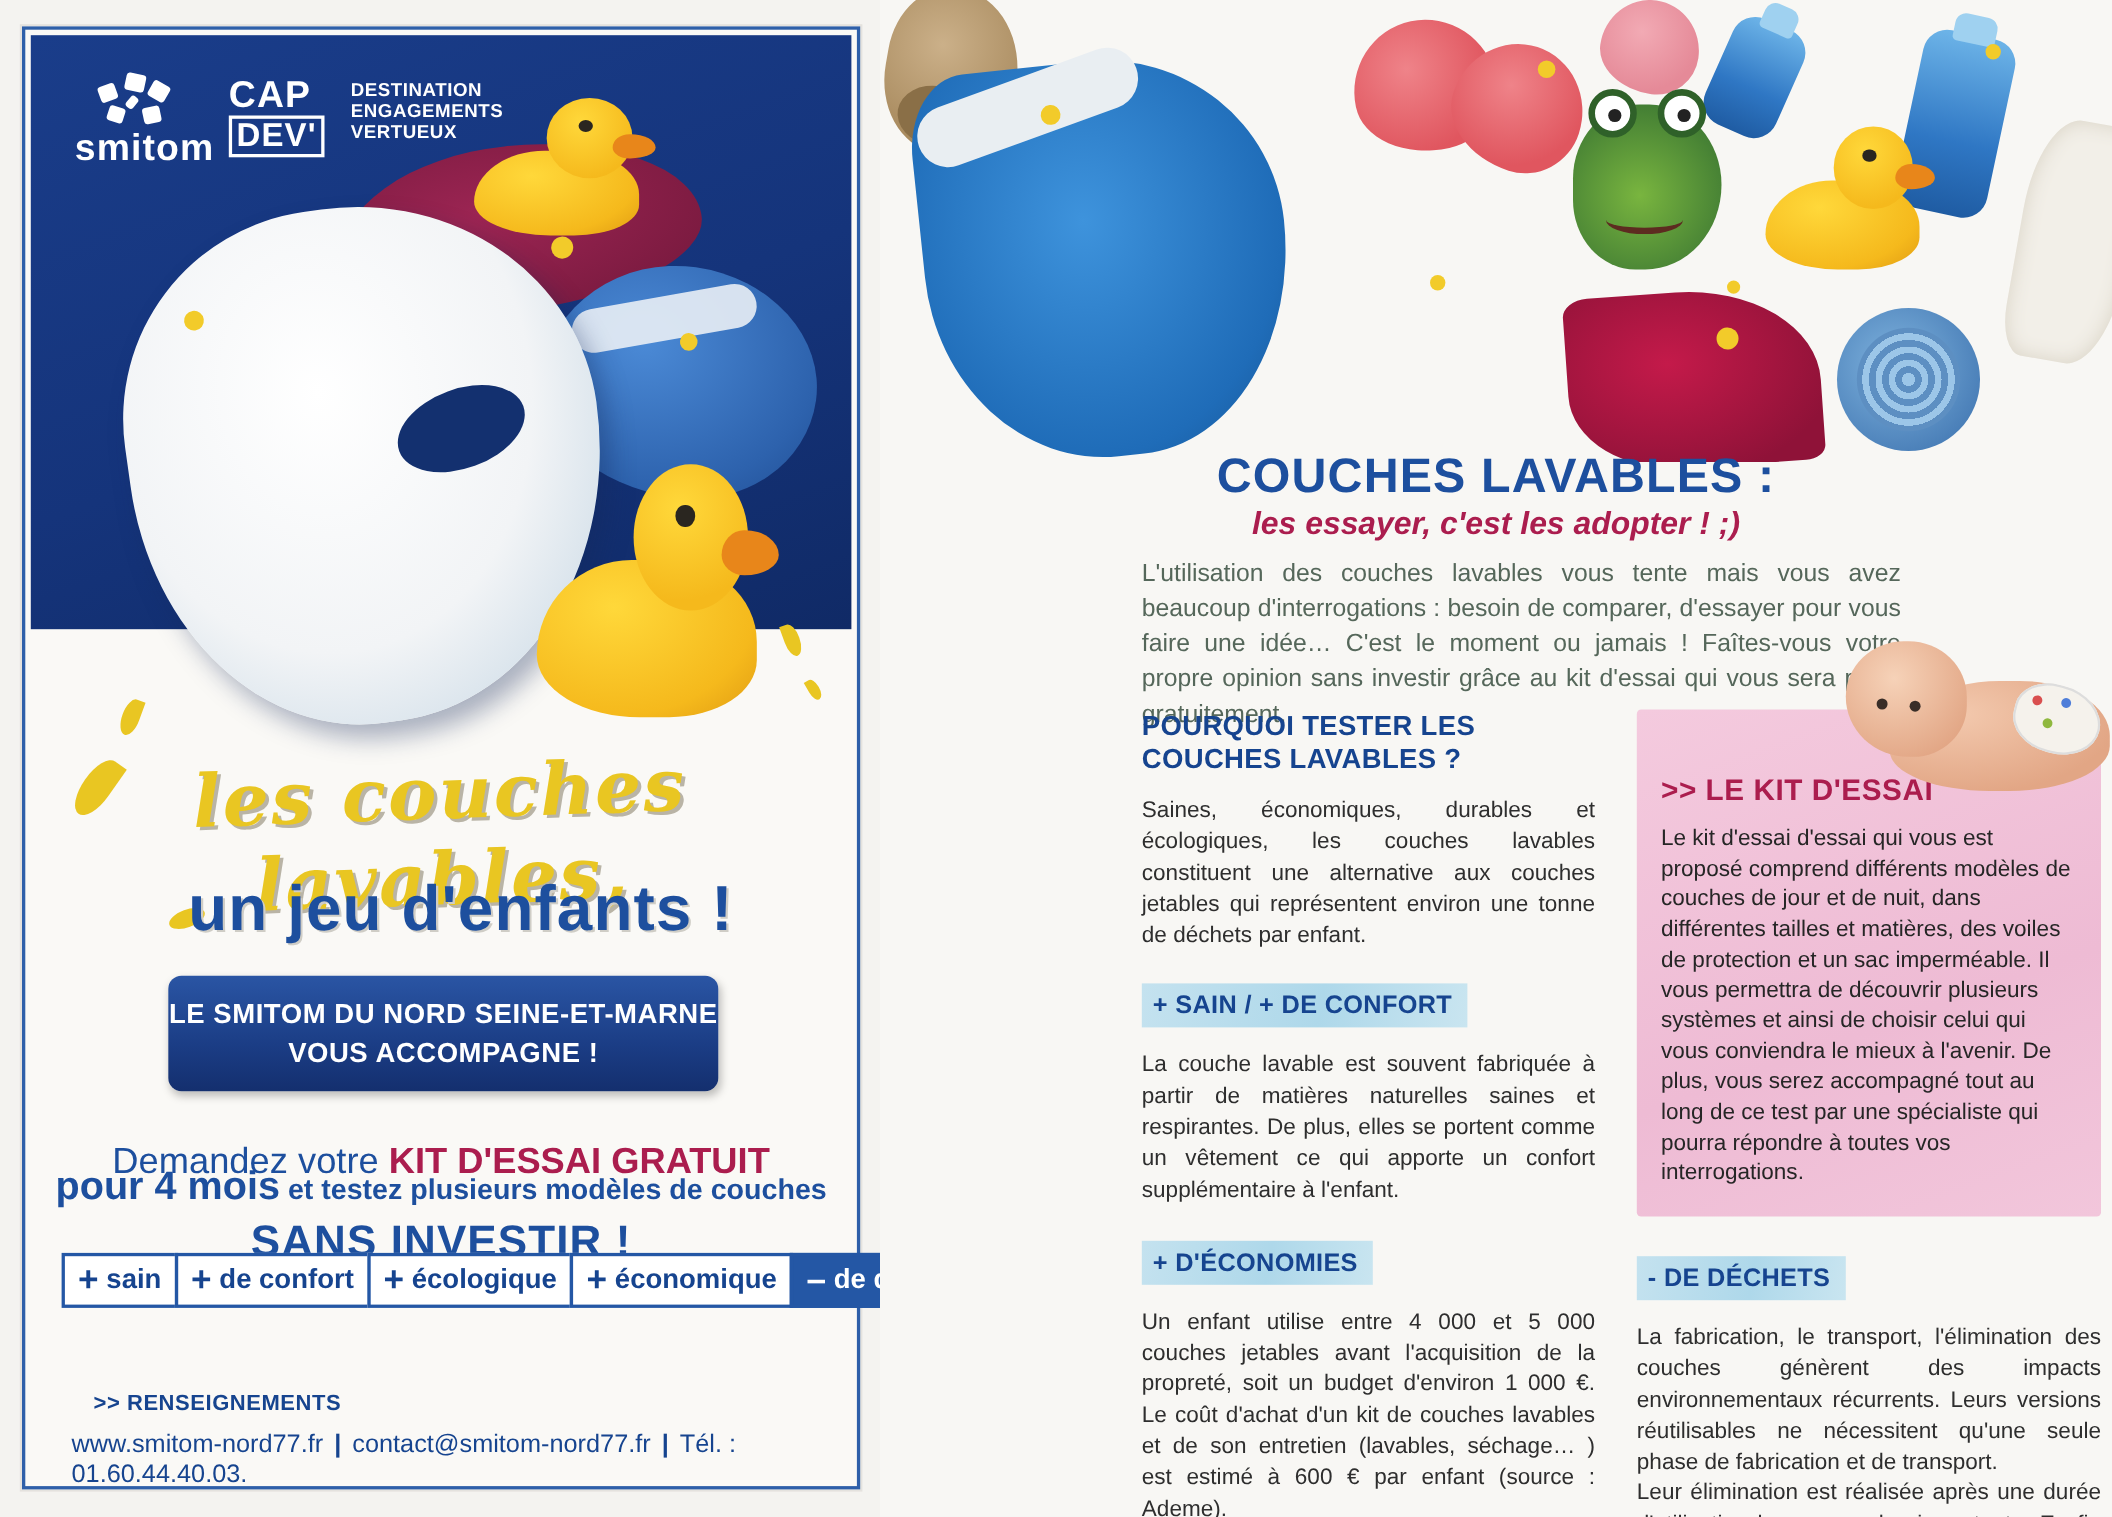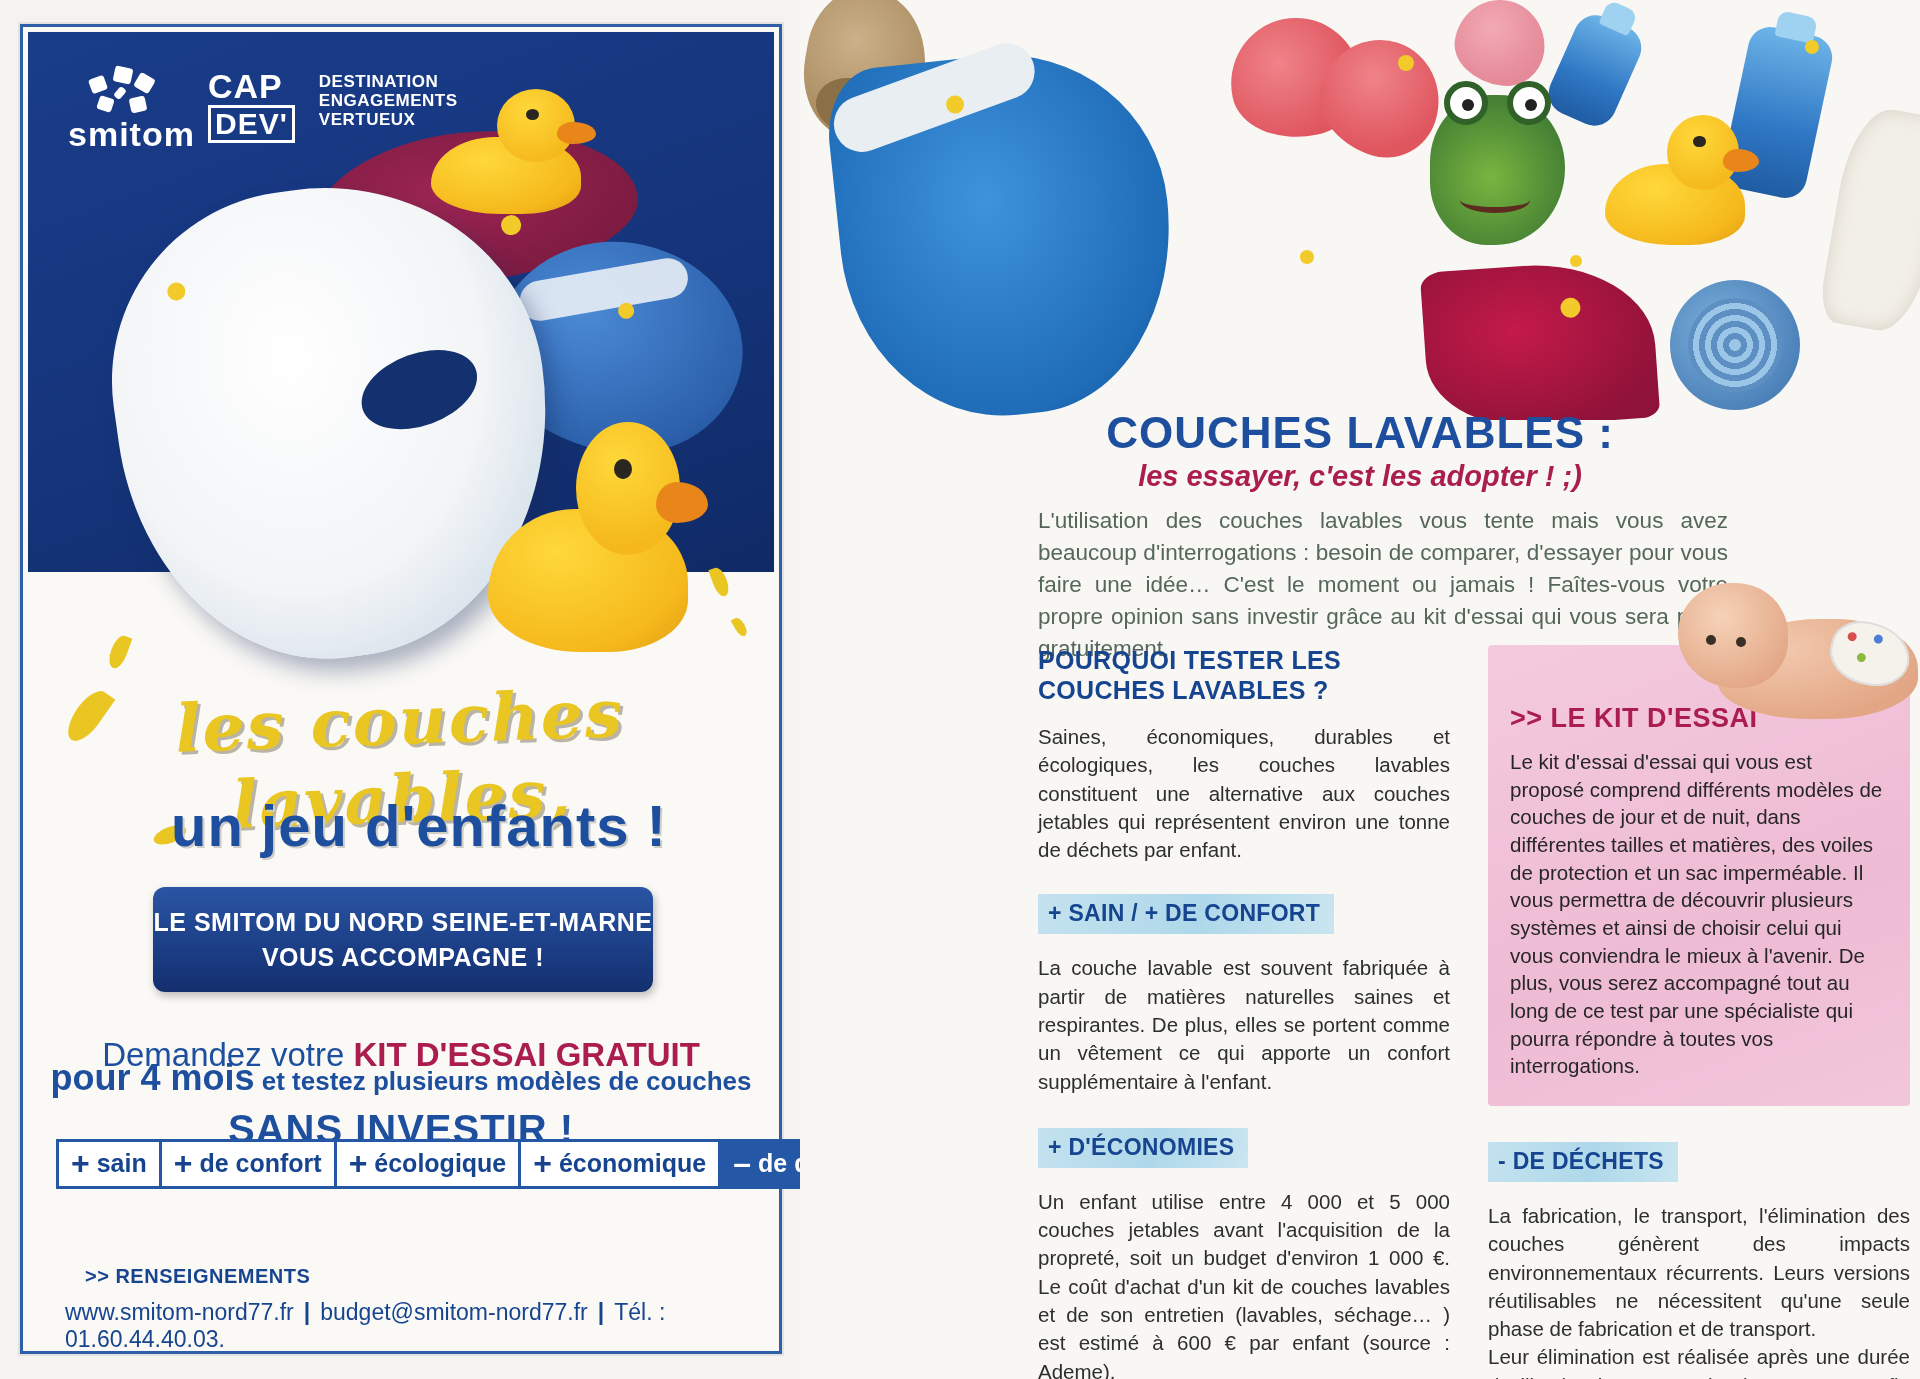--- a/index.html
+++ b/index.html
@@ -200,21 +200,21 @@
         <span>économique</span>
       </div>
     <div class="badge dark">
         <span class="sign">–</span>
         <span>de déchets</span>
       </div>
   </div>
 
   <div class="abs contact-heading">&gt;&gt; RENSEIGNEMENTS</div>
   <div class="abs contact-line">
-    <span>www.smitom-nord77.fr</span><span class="sep">|</span><span>budget@smitom-nord77.fr</span><span class="sep">|</span><span>Tél. : 01.60.44.40.03.</span>
+    <span>www.smitom-nord77.fr</span><span class="sep">|</span><span>contact@smitom-nord77.fr</span><span class="sep">|</span><span>Tél. : 01.60.44.40.03.</span>
   </div>
 </div>
 
 <div class="abs right-page">
 
   <div class="abs collage">
     <div class="shape knit-toy"></div>
     <div class="shape big-blue-diaper"></div>
     <div class="shape mitten m1"></div>
     <div class="shape mitten m2"></div>

